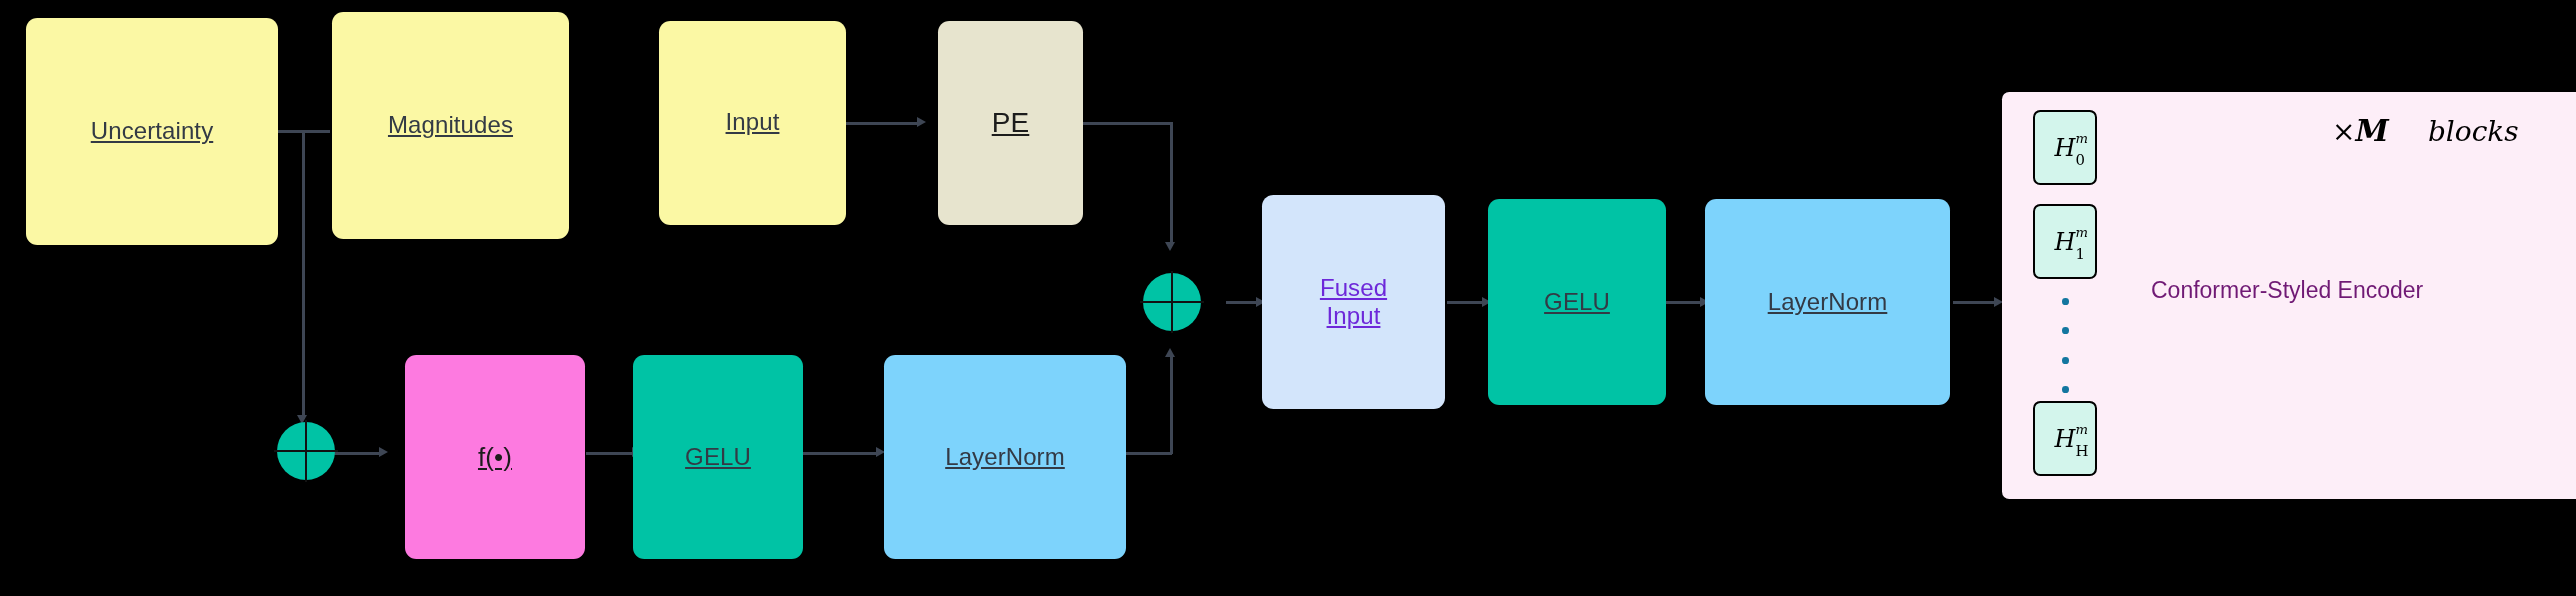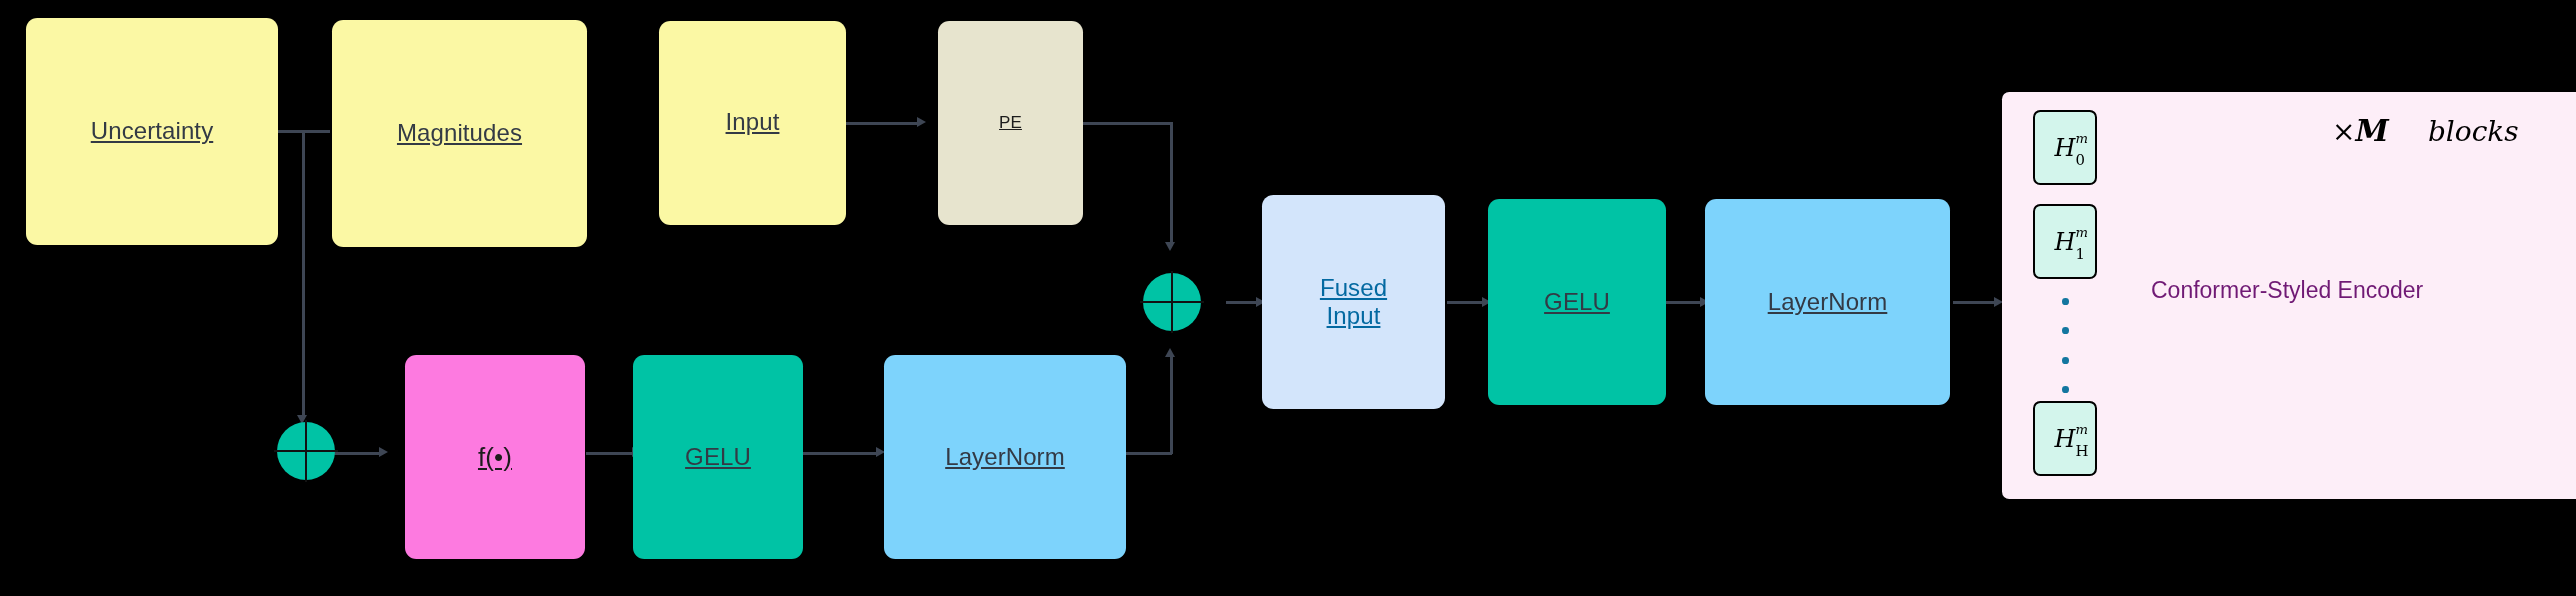--- a/index.html
+++ b/index.html
@@ -174,49 +174,49 @@
   <div class="line" style="left:1664px; top:301px; width:36px; height:2.6px;"></div>
   <div class="arrow-head ah-right" style="left:1700px; top:297px;"></div>
 
   <div class="line" style="left:1953px; top:301px; width:42px; height:2.6px;"></div>
   <div class="arrow-head ah-right" style="left:1994px; top:297px;"></div>
 
   <div class="node n-yellow" style="left:26px; top:18px; width:252px; height:227px; font-size:24px;">
     <span class="node-label">Uncertainty</span>
   </div>
 
-  <div class="node n-yellow" style="left:332px; top:20px; width:255px; height:227px; font-size:24px;">
+  <div class="node n-yellow" style="left:332px; top:12px; width:237px; height:227px; font-size:24px;">
     <span class="node-label">Magnitudes</span>
   </div>
 
   <div class="node n-yellow" style="left:659px; top:20.6px; width:187px; height:204px; font-size:24px;">
     <span class="node-label">Input</span>
   </div>
 
-  <div class="node n-beige" style="left:938px; top:20.6px; width:145px; height:204px; font-size:17px; color:#1c1c1c;">
+  <div class="node n-beige" style="left:938px; top:20.6px; width:145px; height:204px; font-size:28px; color:#1c1c1c;">
     <span class="node-label">PE</span>
   </div>
 
   <div class="sum" style="left:277px; top:422px; width:58px; height:58px;"></div>
 
   <div class="node n-magenta" style="left:405px; top:355px; width:180px; height:204px; font-size:26px; color:#1c1c1c;">
     <span class="node-label">f(•)</span>
   </div>
 
   <div class="node n-teal" style="left:633px; top:355px; width:170px; height:204px; font-size:24px;">
     <span class="node-label">GELU</span>
   </div>
 
   <div class="node n-pink" style="left:884px; top:355px; width:242px; height:204px; font-size:24px;">
     <span class="node-label">LayerNorm</span>
   </div>
 
   <div class="sum" style="left:1143px; top:273px; width:58px; height:58px;"></div>
 
-  <div class="node n-blue" style="left:1262px; top:195px; width:183px; height:214px; font-size:24px; color:#0369a1;justify-content:center;">
+  <div class="node n-blue" style="left:1262px; top:195px; width:183px; height:214px; font-size:24px; color:#6d28d9;justify-content:center;">
     <span class="node-label">Fused
 Input</span>
   </div>
 
   <div class="node n-teal" style="left:1488px; top:199px; width:178px; height:206px; font-size:24px;">
     <span class="node-label">GELU</span>
   </div>
 
   <div class="node n-pink" style="left:1705px; top:199px; width:245px; height:206px; font-size:24px;">
     <span class="node-label">LayerNorm</span>

